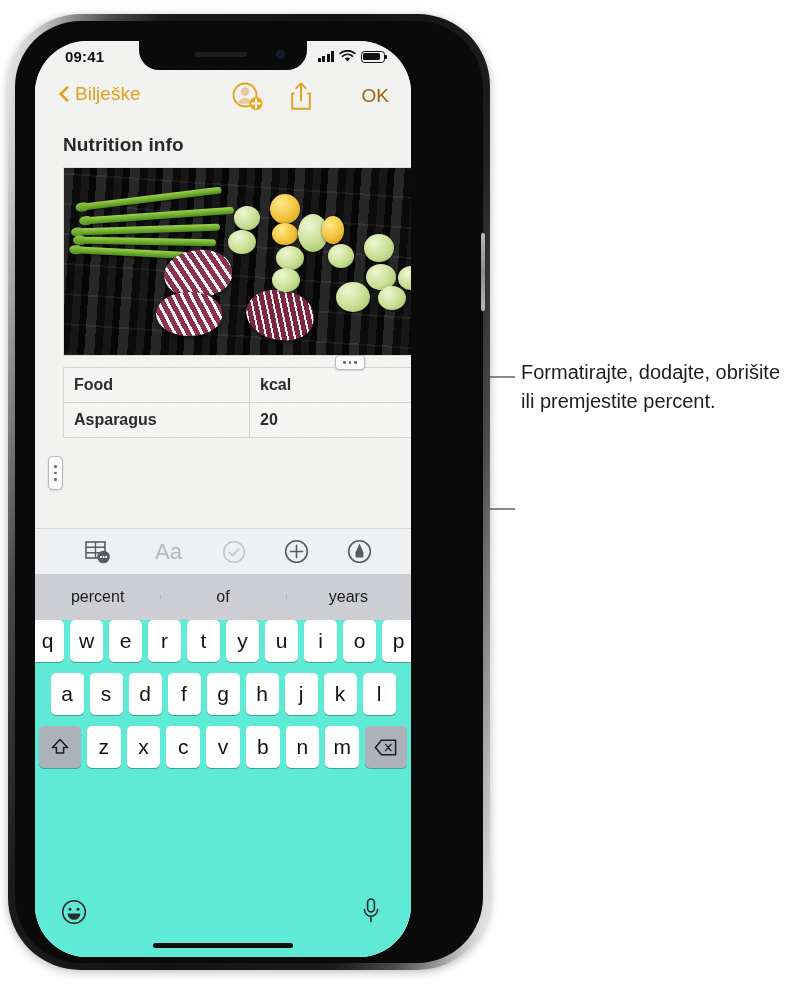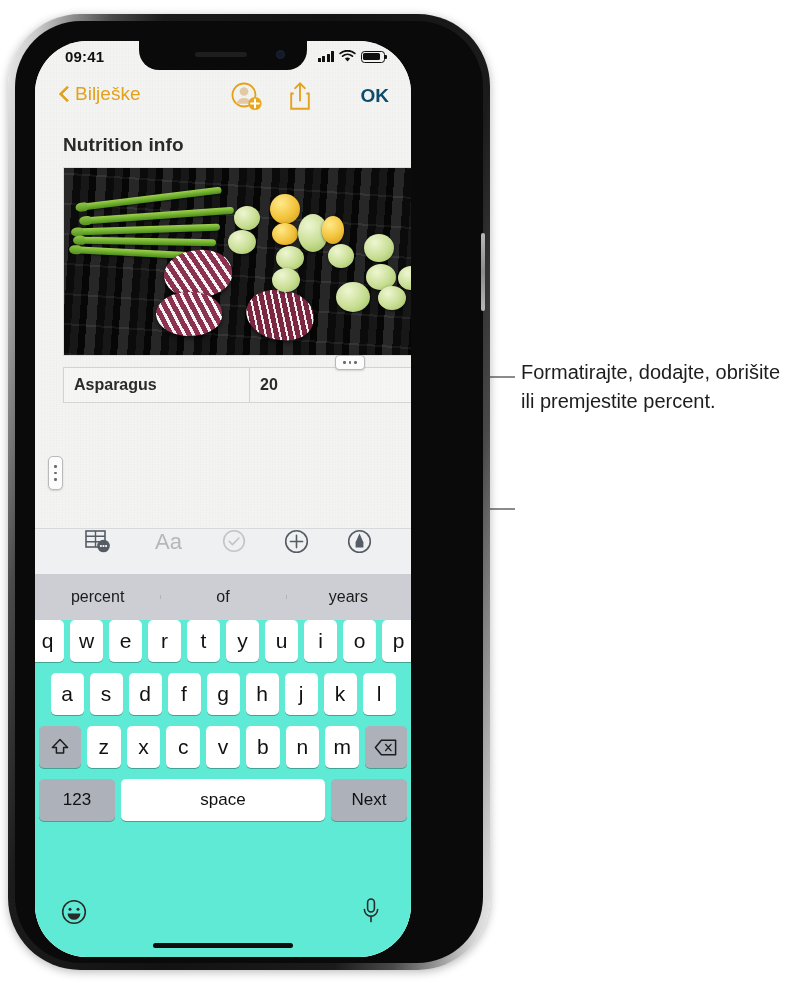--- a/index.html
+++ b/index.html
@@ -163,23 +163,23 @@
     border-radius:1px;
   }
   .nav-actions {
     position: absolute;
     right: 22px; top: 6px;
     display: flex; align-items: center; gap: 25px;
   }
   .icon-person-add { position: relative; width: 32px; height: 30px; cursor:pointer; }
   .icon-share { width: 24px; height: 30px; cursor:pointer; }
   .nav-ok {
-    color: #0c4a6e;
+    color: #a16207;
     font-size: 19px;
-    font-weight: bold;
+    font-weight: normal;
     cursor: pointer;
     margin-left: 24px;
   }
 
   
   .note-title {
     position: absolute;
     left: 28px; top: 93px;
     font-size: 19px;
     font-weight: bold;
@@ -304,21 +304,21 @@
   }
 
   
   .fmtbar {
     position: absolute;
     left: 0; right: 0; top: 487px;
     height: 46px;
     background: #eff0f2;
     border-top: 1px solid #d8d9db;
     display: flex;
-    align-items: flex-start;
+    align-items: center;
     z-index: 14;
   }
   .fmt-item {
     display: flex; align-items: center; justify-content: center;
     cursor: pointer;
   }
   .fmt-table { margin-left: 50px; }
   .fmt-aa {
     margin-left: 44px;
     font-size: 22px;
@@ -533,20 +533,24 @@
         </div>
 
         <div class="row-handle">
           <i></i>
             <i></i>
             <i></i>
         </div>
 
         <table class="tbl">
           <tbody>
+              <tr class="hdr">
+            <td class="c0">Food</td>
+            <td>kcal</td>
+          </tr>
           <tr>
             <td class="c0">Asparagus</td>
             <td>20</td>
           </tr>
         </tbody>
           </table>
 
         <div class="fmtbar">
           <span class="fmt-item fmt-table">
             <svg width="26" height="24" viewBox="0 0 26 24">
@@ -630,25 +634,20 @@
             <span class="key">n</span>
             <span class="key">m</span>
             <span class="key gray">
               <svg width="24" height="19" viewBox="0 0 24 19">
                 <path d="M7.4 2.2h14.2v14.6H7.4L1.4 9.5z" fill="none" stroke="#1d1d1d" stroke-width="1.5" stroke-linejoin="round"></path>
                 <path d="M11.6 6.4 17 12.6M17 6.4 11.6 12.6" stroke="#1d1d1d" stroke-width="1.4" stroke-linecap="round"></path>
               </svg>
             </span>
           </div>
 
-          <div class="krow r4">
-            <span class="key num">123</span>
-            <span class="key space">space</span>
-            <span class="key next">Next</span>
-          </div>
 
           <div class="kbot">
             <span class="emoji-key">
               <svg width="26" height="26" viewBox="0 0 26 26">
                 <circle cx="13" cy="13" r="11.3" fill="none" stroke="#2b2b2b" stroke-width="1.6"></circle>
                 <circle cx="9" cy="10.3" r="1.5" fill="#2b2b2b"></circle>
                 <circle cx="17" cy="10.3" r="1.5" fill="#2b2b2b"></circle>
                 <path d="M6.6 14.4h12.8a6.4 6.4 0 0 1-12.8 0z" fill="#2b2b2b"></path>
               </svg>
             </span>

